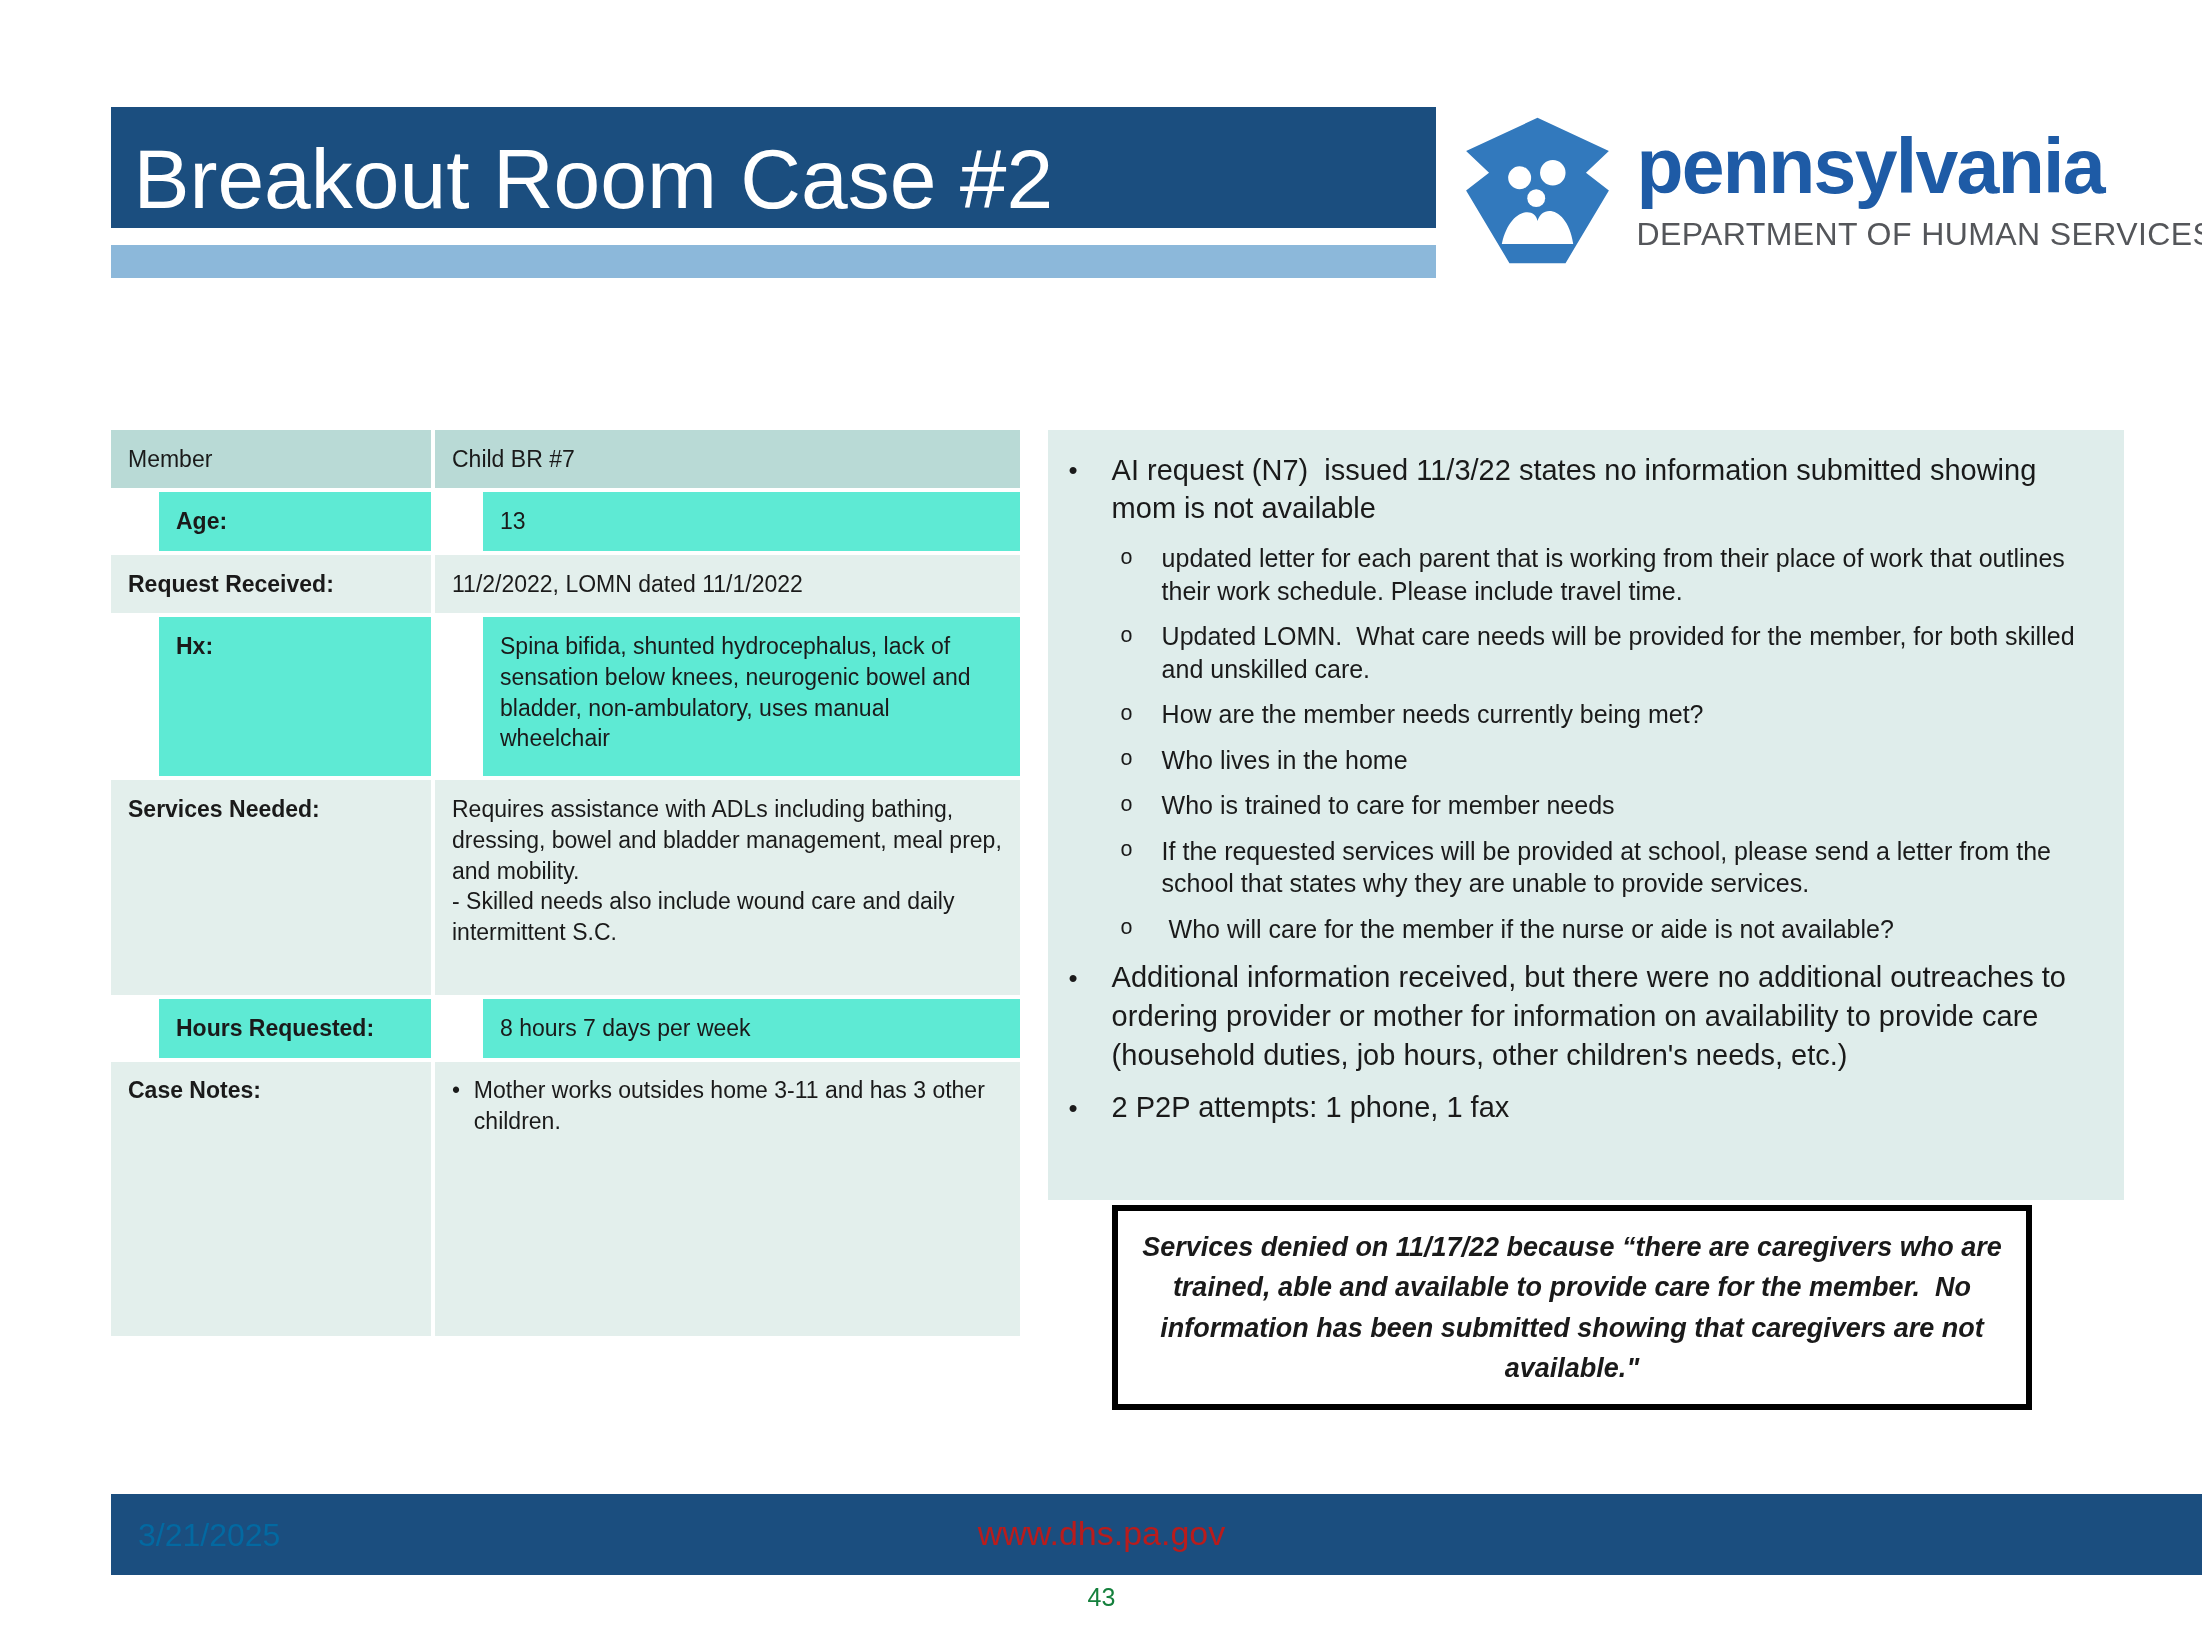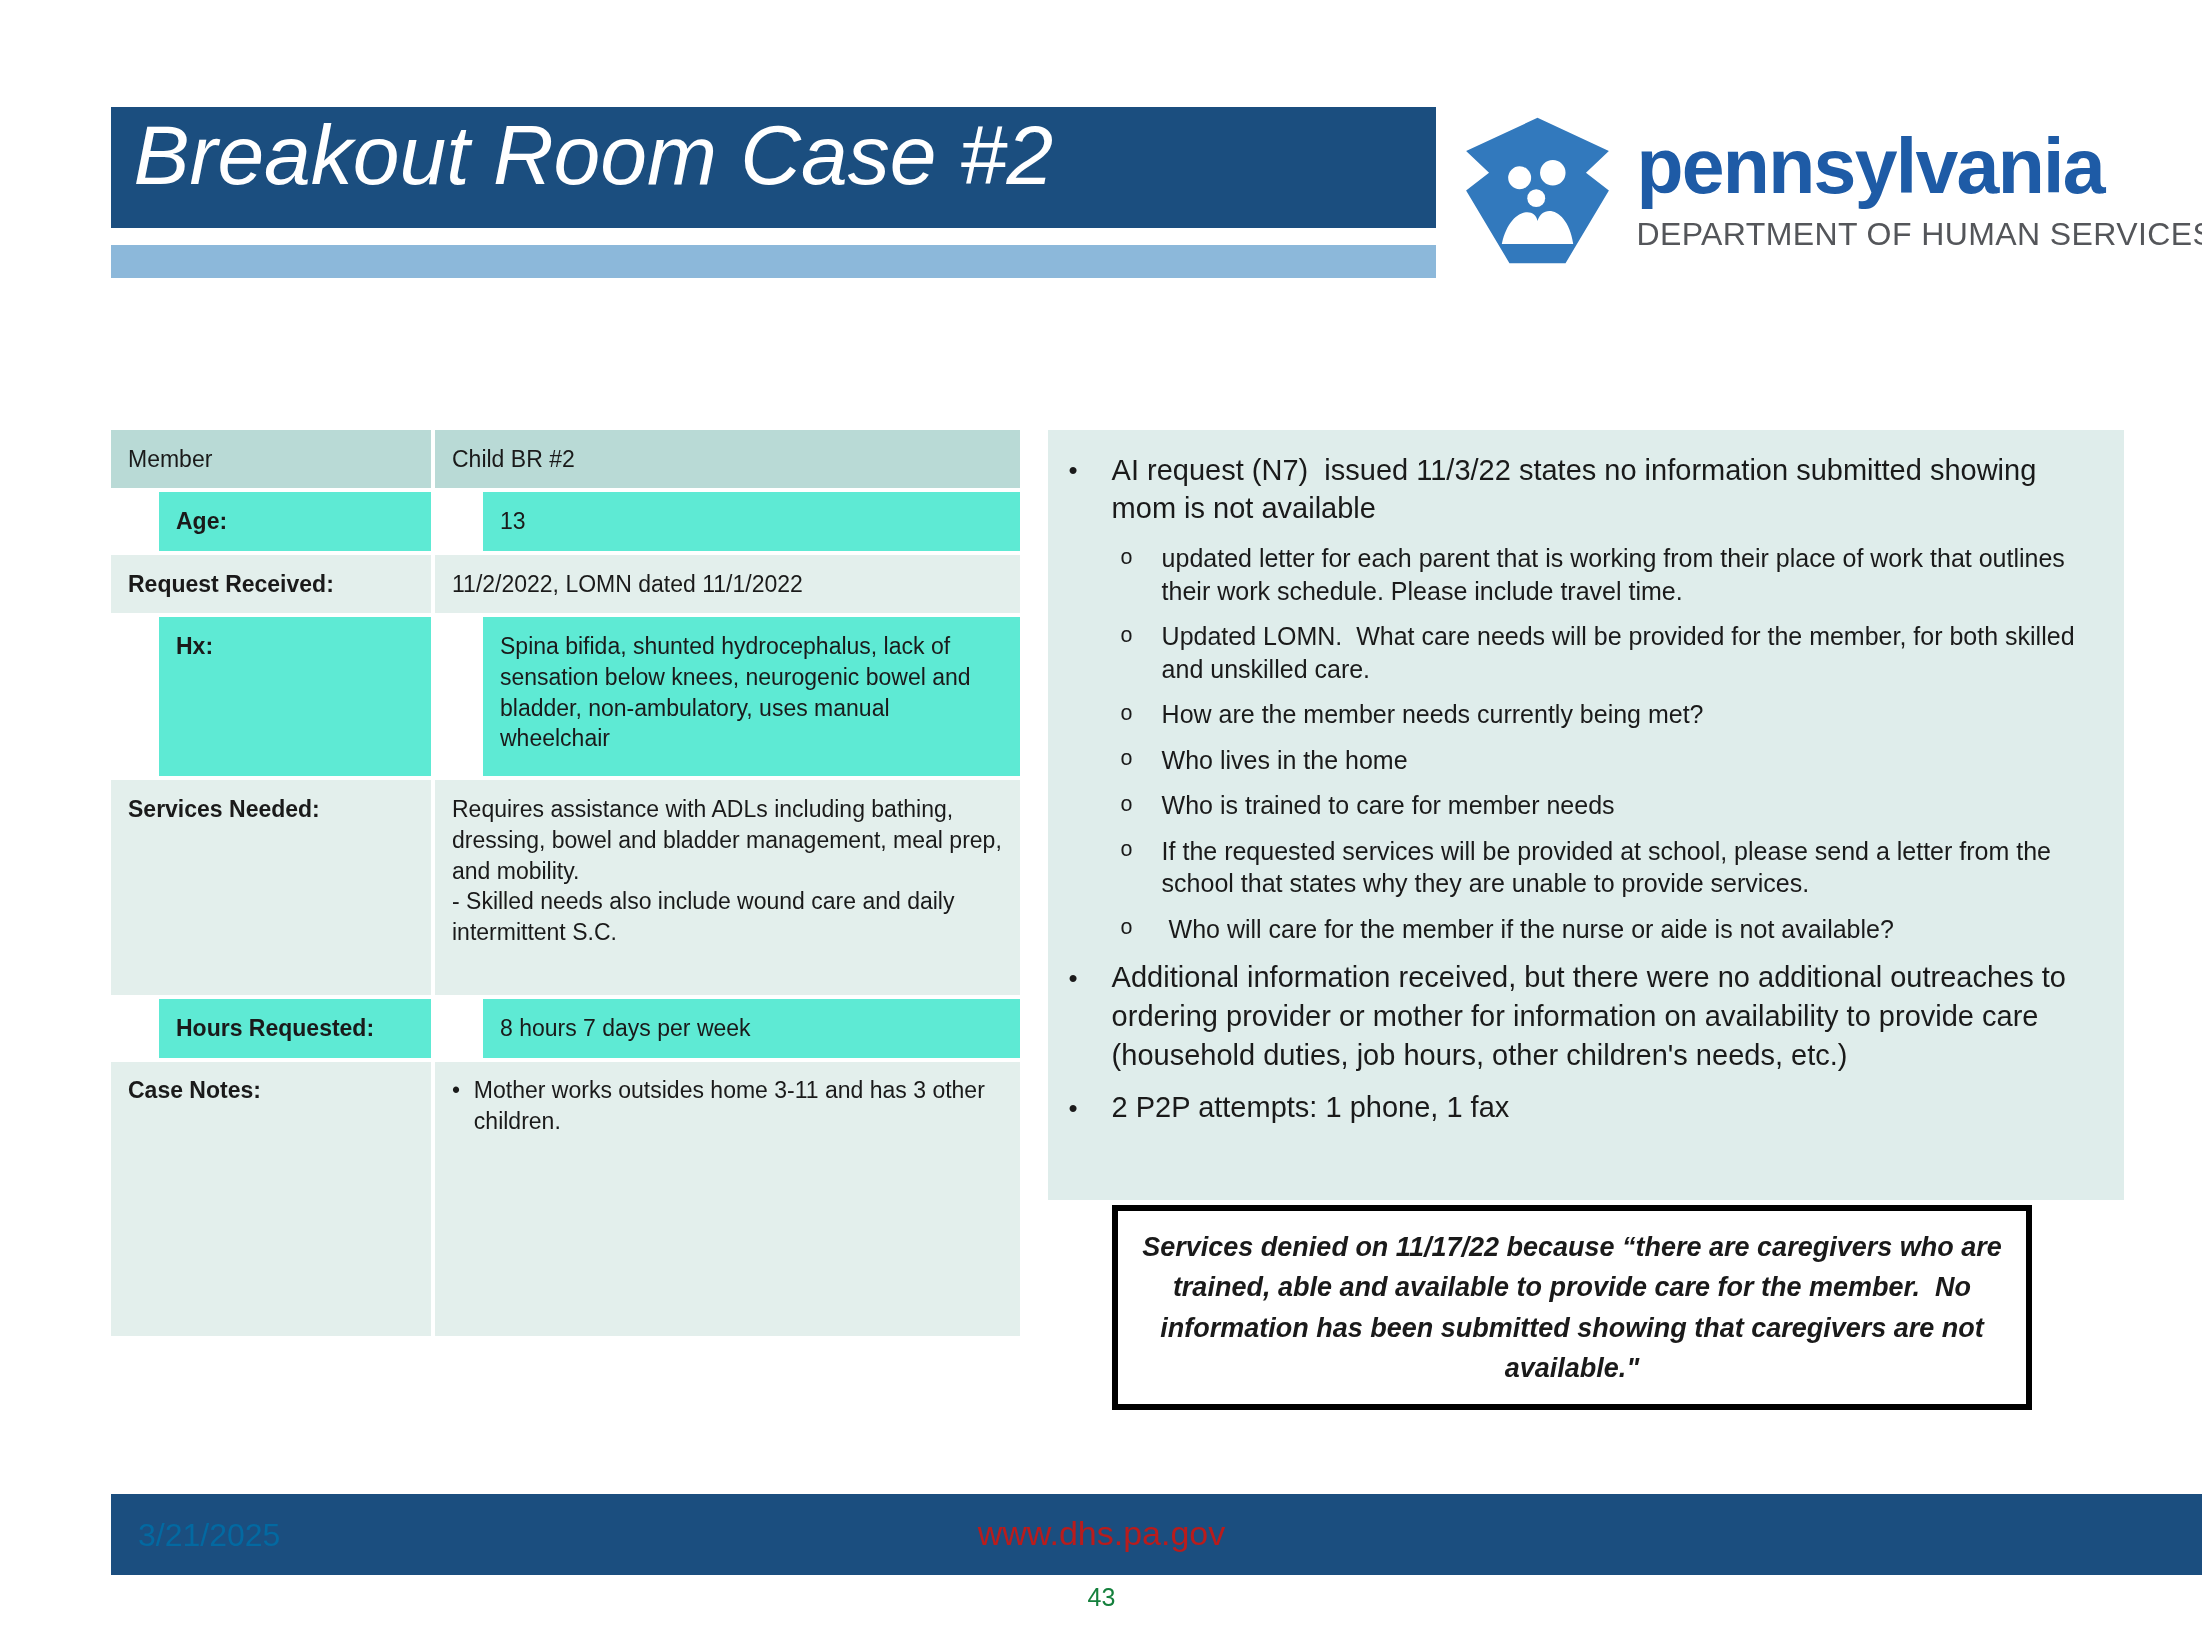--- a/index.html
+++ b/index.html
@@ -3,21 +3,21 @@
 <meta charset="utf-8">
 <style>
   html,body{margin:0;padding:0;background:#ffffff;}
   .slide{
     position:relative;width:2203px;height:1652px;background:#ffffff;overflow:hidden;
     font-family:"Liberation Sans", sans-serif;color:#1a1a1a;
   }
   
   .title-bar{
     position:absolute;left:111px;top:107px;width:1325px;height:121px;
-    background:#1b4e7f;display:flex;align-items:flex-start;font-style:italic;
+    background:#1b4e7f;display:flex;align-items:flex-end;
   }
   .title-bar .slide-title{
     color:#ffffff;font-size:84px;font-weight:400;padding-left:22.4px;letter-spacing:0;
     white-space:nowrap;
   }
   .accent-bar{
     position:absolute;left:111px;top:245px;width:1325px;height:33px;background:#8cb8da;
   }
   .logo{
     position:absolute;left:1461px;top:112px;display:flex;gap:22.4px;align-items:center;
@@ -105,21 +105,21 @@
       <path d="M32 102 C38 74 58 72 60 84 C64 70 84 74 88 102 Z" fill="#ffffff"></path>
     </svg>
     <div class="logo-text">
       <div class="logo-name">pennsylvania</div>
       <div class="logo-sub">DEPARTMENT OF HUMAN SERVICES</div>
     </div>
   </div>
 
   <div class="case-table">
     <div class="cell c-label rH">Member</div>
-    <div class="cell rH">Child BR #2</div>
+    <div class="cell rH">Child BR #7</div>
 
     <div class="cell c-label rA">Age:</div>
     <div class="cell rA">13</div>
 
     <div class="cell c-label rB">Request Received:</div>
     <div class="cell rB">11/2/2022, LOMN dated 11/1/2022</div>
 
     <div class="cell c-label rA r3c">Hx:</div>
     <div class="cell rA r3c">Spina bifida, shunted hydrocephalus, lack of sensation below knees, neurogenic bowel and bladder, non-ambulatory, uses manual wheelchair</div>
 

